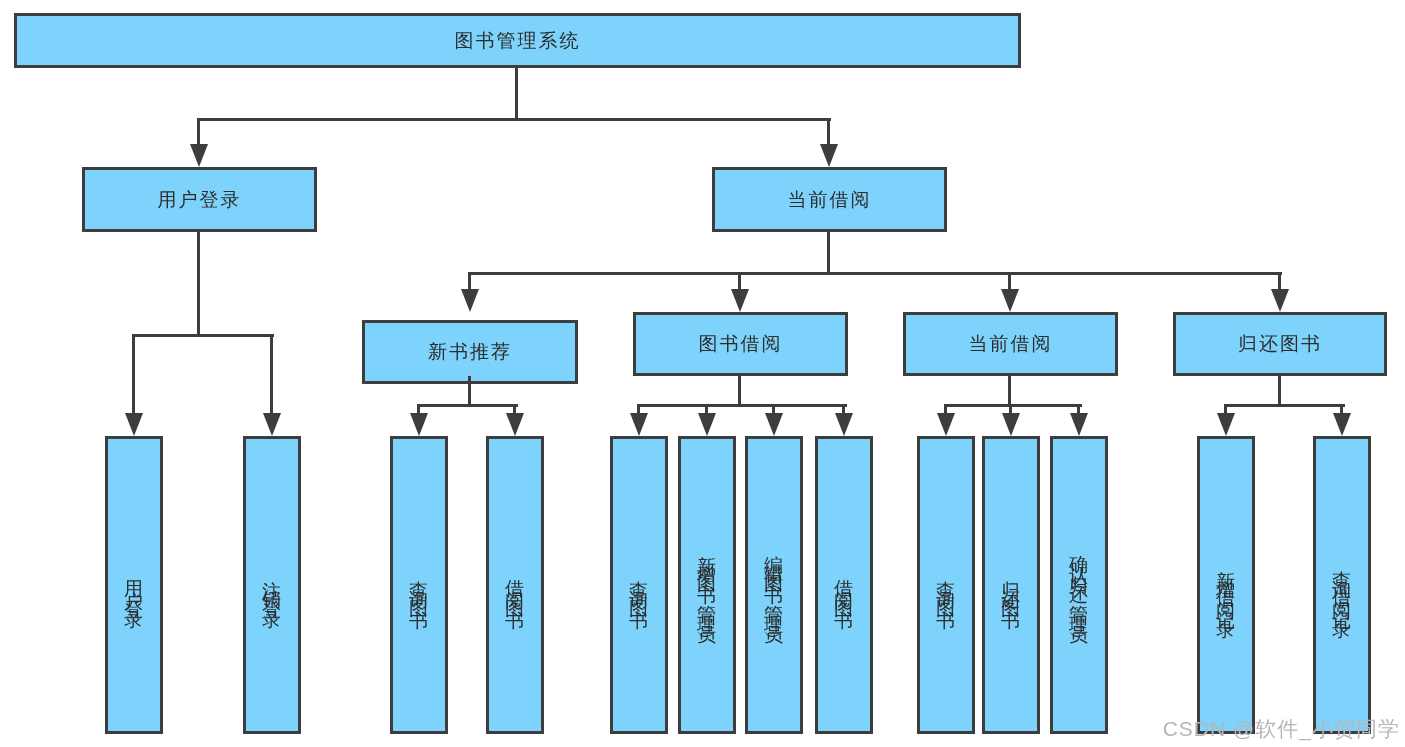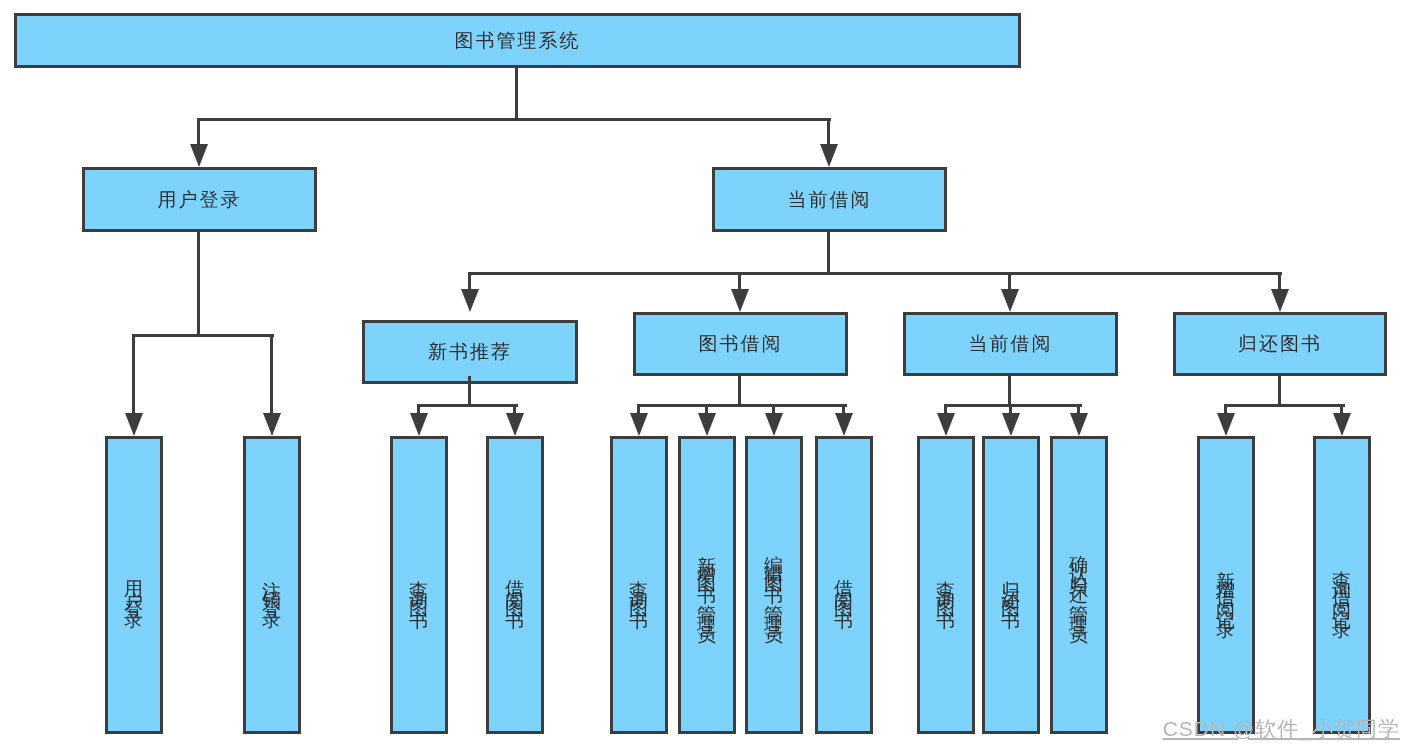--- a/index.html
+++ b/index.html
@@ -28,21 +28,21 @@
   .hline, .vline { position: absolute; background: #3d3d3d; }
   .hline { height: 3px; }
   .vline { width: 3px; }
   .arrow {
     position: absolute; width: 0; height: 0;
     border-left: 9px solid transparent; border-right: 9px solid transparent;
     border-top: 23px solid #3d3d3d;
   }
   .watermark {
     position: absolute; right: 5px; bottom: 4px;
-    font-size: 21px; color: #b9b5b5; letter-spacing: 1px; text-decoration: underline;
+    font-size: 21px; color: #b9b5b5; letter-spacing: 1px;
   }
 </style>
 </head>
 <body>
 
 <div class="canvas">
 
   <div class="node" style="left:14px;top:13px;width:1007px;height:55px">
     <span class="lbl">图书管理系统</span>
   </div>

